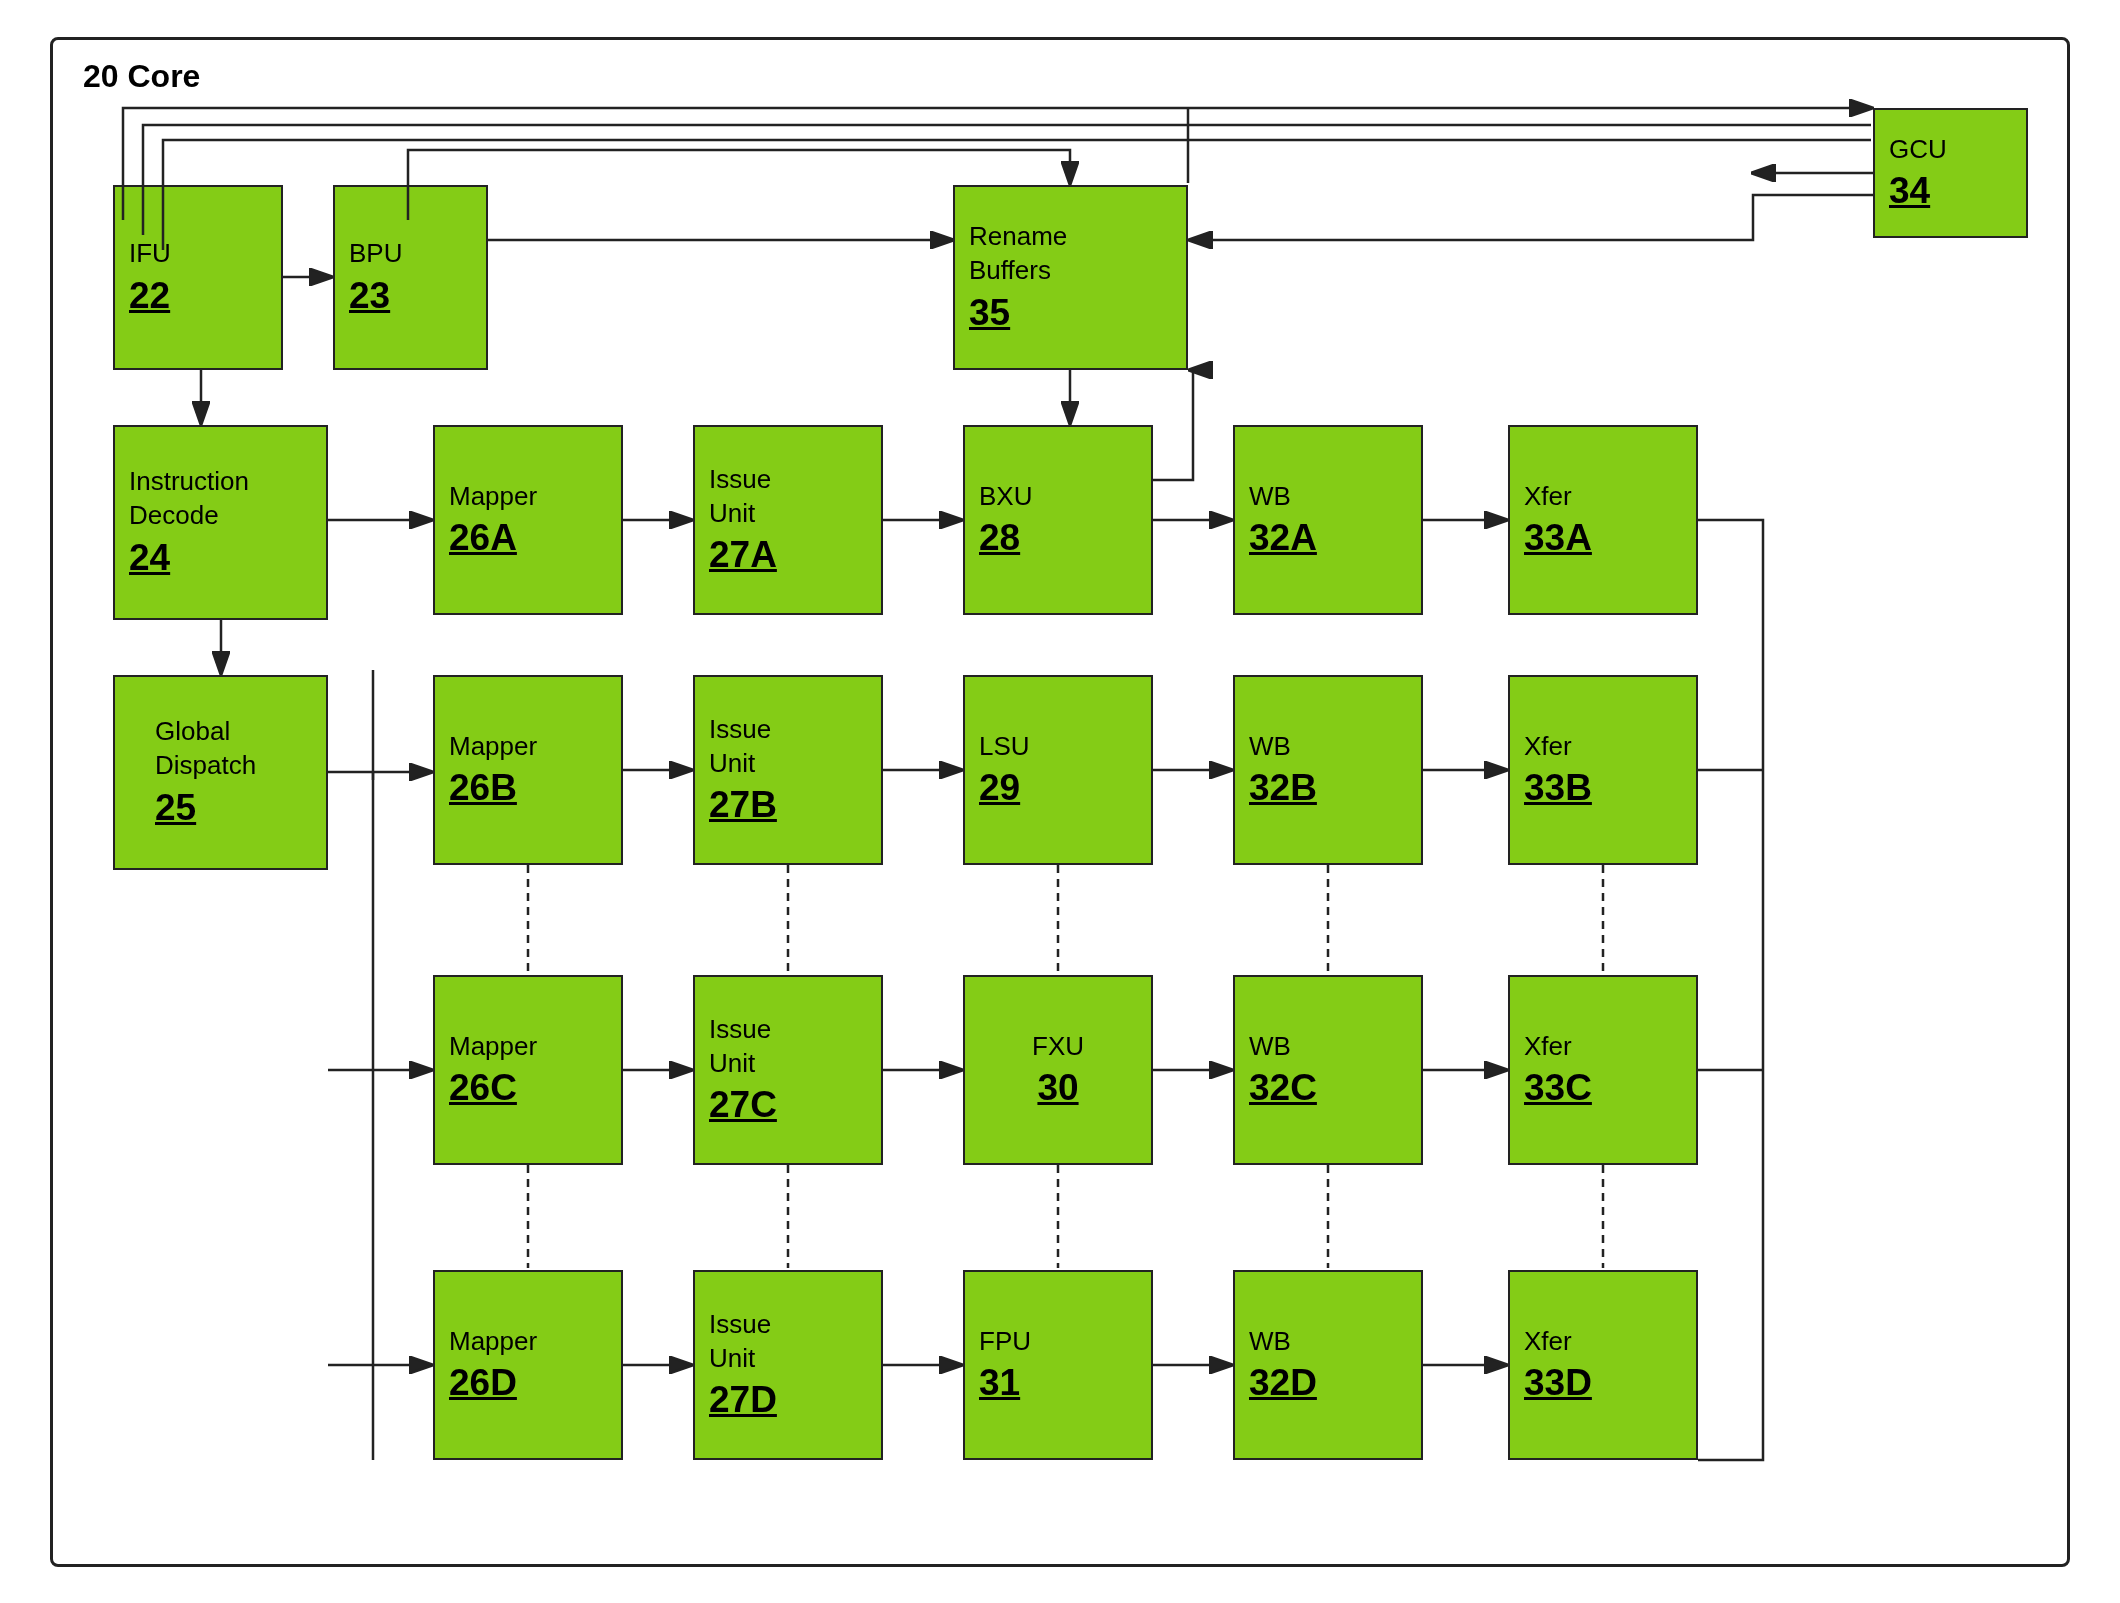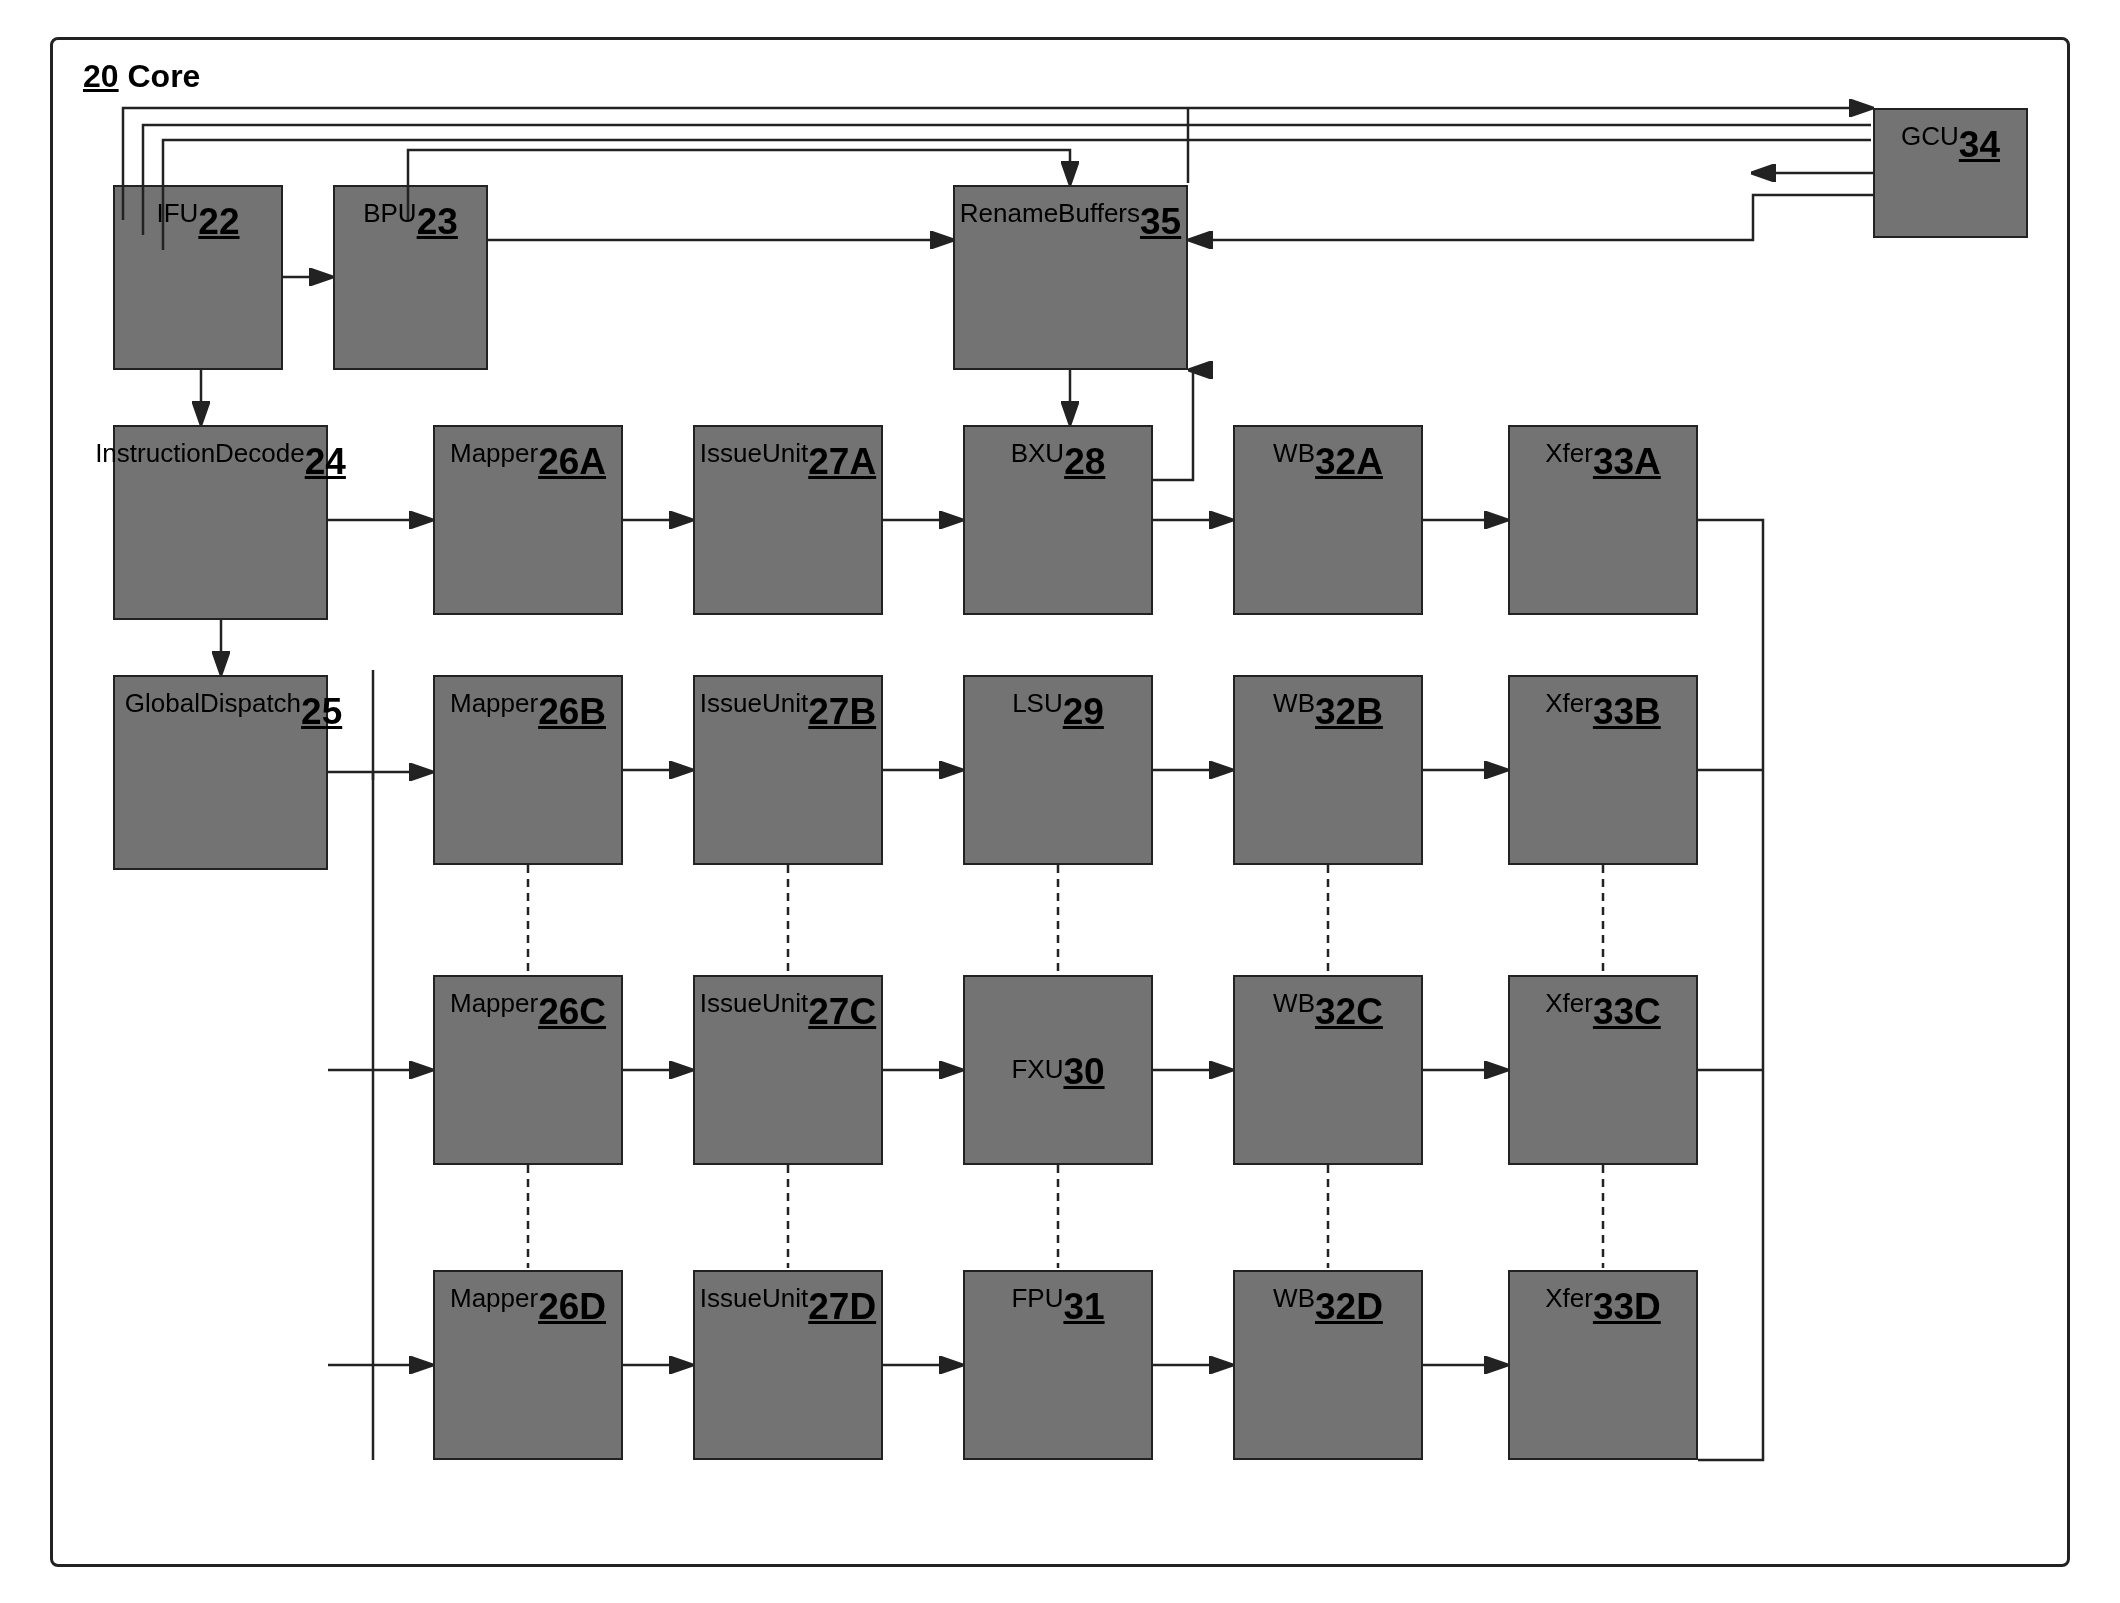--- a/index.html
+++ b/index.html
@@ -21,30 +21,29 @@
       background: #fff;
     }
     .title {
       position: absolute;
       top: 18px;
       left: 30px;
       font-size: 32px;
       font-weight: bold;
     }
     .title-num {
-      text-decoration: underline;
       font-weight: bold;
     }
     
     .box {
       position: absolute;
       border: 2.5px solid #222;
-      background: #737373;
+      background: #84cc16;
       display: flex;
-      flex-direction: row;
+      flex-direction: column;
       align-items: flex-start;
       justify-content: center;
       padding: 10px 14px;
       font-size: 26px;
       font-weight: normal;
     }
     .box .label {
       font-size: 26px;
       line-height: 1.3;
     }

